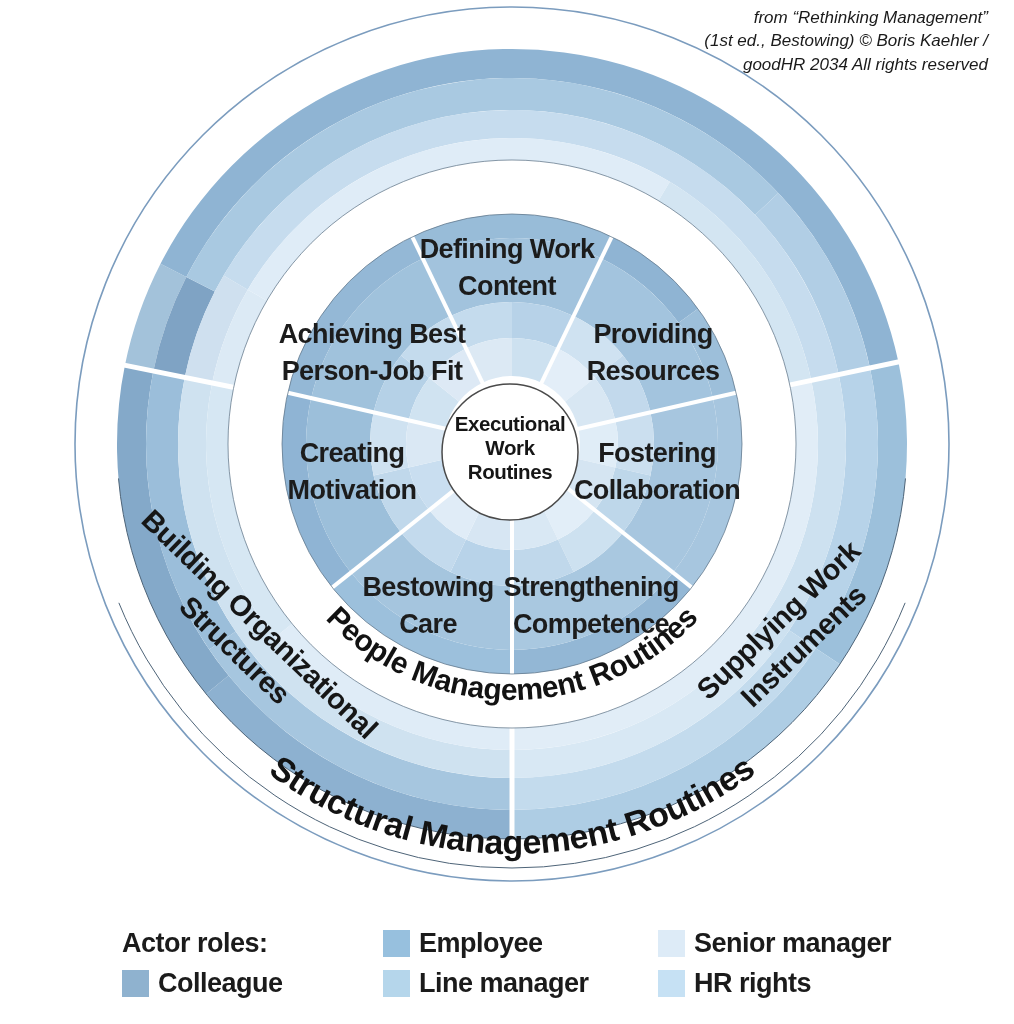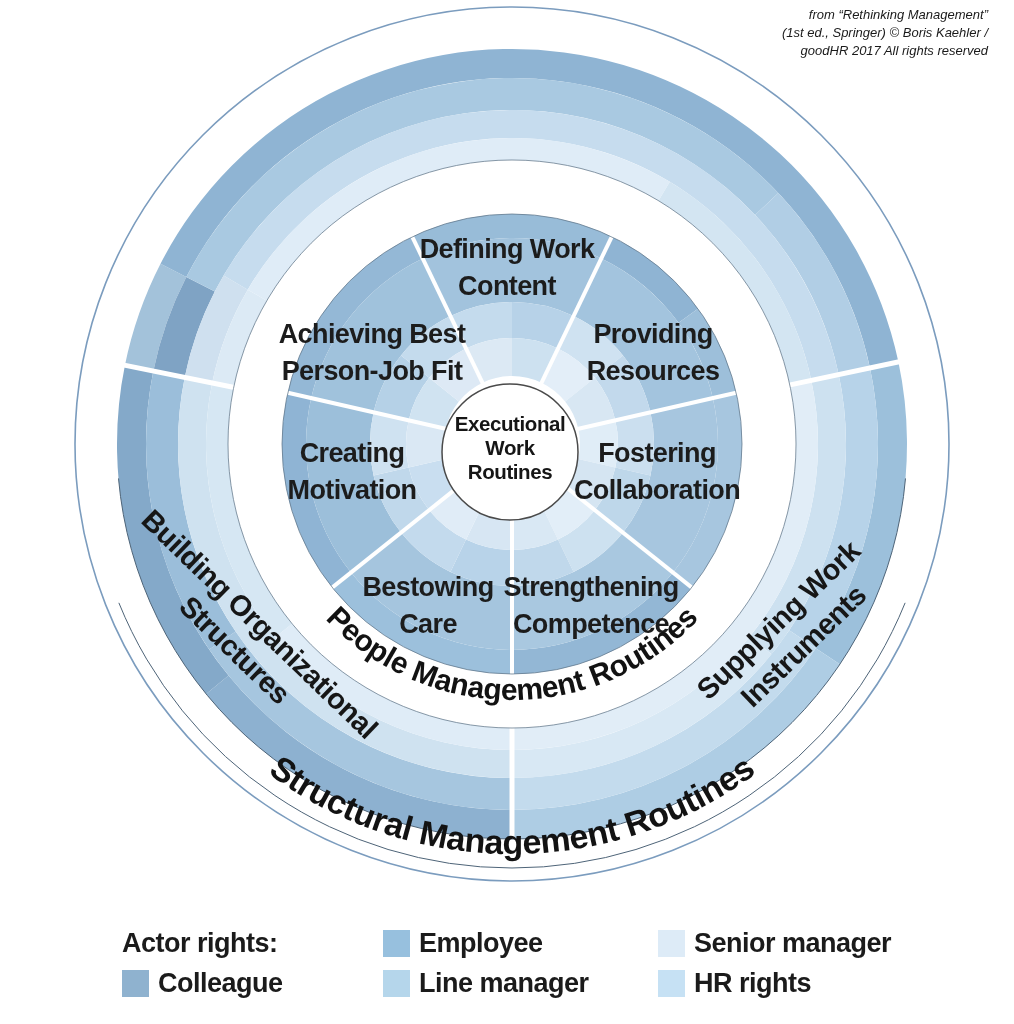--- a/index.html
+++ b/index.html
@@ -7,21 +7,21 @@
          font-family:"Liberation Sans",sans-serif;overflow:hidden;}
   svg{position:absolute;left:0;top:0;}
   svg text{font-family:"Liberation Sans",sans-serif;}
   .lbl{font-weight:700;font-size:27px;fill:#1c1c1c;text-anchor:middle;letter-spacing:-0.6px;}
   .center-lbl{font-weight:700;font-size:20.5px;fill:#161616;text-anchor:middle;letter-spacing:-0.4px;}
   .ring-title{font-weight:700;font-size:30px;fill:#121212;text-anchor:middle;letter-spacing:-0.3px;}
   .outer-title{font-weight:700;font-size:34px;fill:#121212;text-anchor:middle;letter-spacing:-0.3px;}
   .seg-title{font-weight:700;font-size:31px;fill:#161616;text-anchor:middle;letter-spacing:-0.4px;}
   .rot-lbl{font-weight:700;font-size:29px;fill:#161616;text-anchor:middle;letter-spacing:-0.5px;}
   .attribution{position:absolute;top:6px;right:26px;text-align:right;
-               font-style:italic;font-size:13px;line-height:1.38;color:#1a1a1a;}
+               font-style:italic;font-size:17px;line-height:1.38;color:#1a1a1a;}
   .legend{position:absolute;left:0;top:0;width:100%;height:100%;pointer-events:none;}
   .legend-item{position:absolute;display:flex;align-items:center;gap:9px;
                font-weight:700;font-size:27px;color:#1b1b1b;letter-spacing:-0.5px;white-space:nowrap;}
   .legend-swatch{width:27px;height:27px;flex:0 0 27px;}
 </style>
 </head>
 <body>
 
 <div class="stage">
   <svg id="diagram" width="1014" height="1024" viewBox="0 0 1014 1024">
@@ -124,27 +124,27 @@
       <path id="shape-arc-1" d="M162.43434506764203,316.76850668285147 A372,372 0 1 1 861.5656549323579,316.7685066828512" fill="none"></path>
       <text class="seg-title"><textPath href="#shape-arc-1" xlink:href="#shape-arc-1" startOffset="50%" text-anchor="middle">Shaping the</textPath></text>
       <path id="shape-arc-2" d="M195.3235867951488,328.73921169924984 A337,337 0 1 1 828.6764132048511,328.7392116992496" fill="none"></path>
       <text class="seg-title"><textPath href="#shape-arc-2" xlink:href="#shape-arc-2" startOffset="50%" text-anchor="middle">Business Model</textPath></text>
       <text class="rot-lbl" transform="translate(788,630) rotate(-44)"><tspan x="0" dy="-4">Supplying Work</tspan><tspan x="0" dy="36">Instruments</tspan></text>
       <text class="rot-lbl" transform="translate(250,634) rotate(44)"><tspan x="0" dy="-4">Building Organizational</tspan><tspan x="0" dy="36">Structures</tspan></text>
     </svg>
 
   <div class="attribution">
     <div>from “Rethinking Management”</div>
-    <div>(1st ed., Springer)   © Boris Kaehler /</div>
-    <div>goodHR 2017   All rights reserved</div>
+    <div>(1st ed., Bestowing)   © Boris Kaehler /</div>
+    <div>goodHR 2034   All rights reserved</div>
   </div>
 
   <div class="legend" id="legend">
       <div class="legend-item" style="left: 122px; top: 928px;">
-        <span>Actor rights:</span>
+        <span>Actor roles:</span>
       </div>
       <div class="legend-item" style="left: 122px; top: 968px;">
         <span class="legend-swatch" style="background: rgb(143, 178, 207);"></span>
         <span>Colleague</span>
       </div>
       <div class="legend-item" style="left: 383px; top: 928px;">
         <span class="legend-swatch" style="background: rgb(151, 192, 222);"></span>
         <span>Employee</span>
       </div>
       <div class="legend-item" style="left: 383px; top: 968px; align-items: center;">

